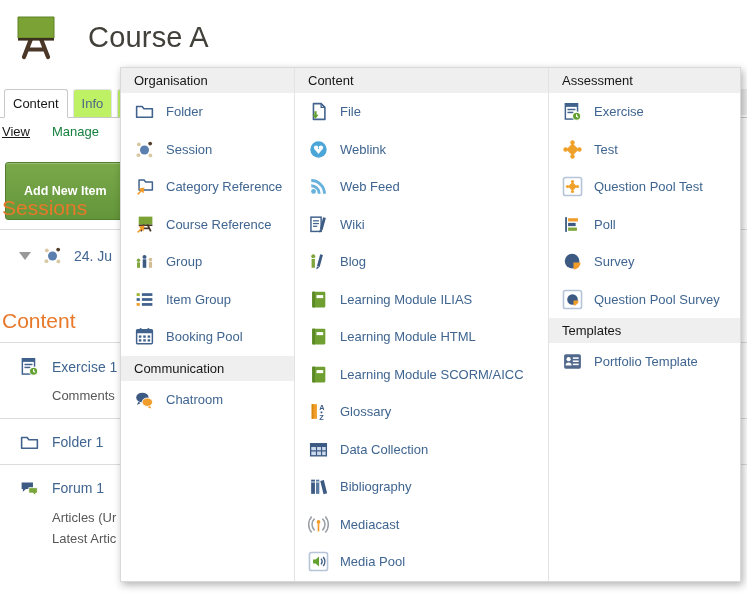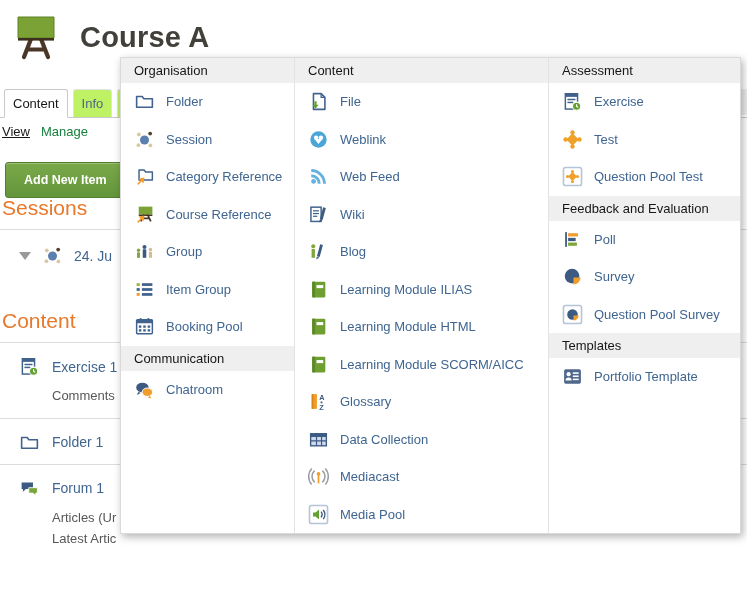--- a/index.html
+++ b/index.html
@@ -3,59 +3,59 @@
 <meta charset="utf-8">
 <style>
   html,body{margin:0;padding:0}
   body{
     width:747px;height:598px;overflow:hidden;position:relative;
     background:#ffffff;font-family:"Liberation Sans",sans-serif;
     -webkit-font-smoothing:antialiased;
   }
   
   .hdr{display:flex;align-items:center;gap:13px;padding:8px 0 0 13px;height:58px}
-  .hdr h1{font-size:29px;font-weight:700;color:#42403a;margin:8px;letter-spacing:.2px}
+  .hdr h1{font-size:29px;font-weight:400;color:#42403a;margin:16px;letter-spacing:.2px}
   
   .tabs{position:absolute;top:90px;left:0;right:0;height:28px;
         border-bottom:1px solid #c9c9c9;display:flex;align-items:flex-end;
         padding-left:4px;gap:5px;box-sizing:border-box}
   .tab{font-size:13px;height:27px;line-height:27px;padding:0 8px;border-radius:3px 3px 0 0;
        color:#4c6586;background:#bef264;border:1px solid #e2e2e2;border-bottom:none;cursor:pointer;white-space:nowrap}
   .tab.active{background:#fff;border:1px solid #c9c9c9;border-bottom:1px solid #fff;
        color:#161616;margin-bottom:-1px}
   
-  .subtabs{position:absolute;top:124px;left:2px;display:flex;gap:11px;font-size:13px}
+  .subtabs{position:absolute;top:124px;left:2px;display:flex;gap:22px;font-size:13px}
   .subtab{color:#15803d;cursor:pointer}
   .subtab.active{color:#161616;text-decoration:underline}
   
   .toolbar{position:absolute;top:162px;left:5px}
   .btn-green{
     background:linear-gradient(#7aa94a,#63953a);
     border:1px solid #527e2d;border-radius:3px;color:#fff;
     font-family:"Liberation Sans",sans-serif;
-    font-weight:bold;font-size:12.5px;padding:10px 18px;cursor:pointer;
+    font-weight:bold;font-size:12.5px;padding:21px 18px;cursor:pointer;
     box-shadow:inset 0 1px 0 rgba(255,255,255,.25);
   }
   
   .page{position:absolute;top:196px;left:0;right:0}
   .sec-h{color:#e8782a;font-size:21px;font-weight:400;margin:0 0 9px 2px}
   .sec-h.second{margin-top:31px}
   .hrule{border:none;border-top:1px solid #dcdcdc;margin:0;width:100%}
   .srow{display:flex;align-items:center;gap:11px;padding:15px 0 12px 19px;cursor:pointer}
   .caret{width:0;height:0;border-left:6px solid transparent;border-right:6px solid transparent;
          border-top:8px solid #999;flex:none}
   .rlabel{color:#3f6590;font-size:14px}
   .irow{padding:13px 0 11px 19px}
   .irow .head{display:flex;align-items:center;gap:12px;cursor:pointer}
   .sub{margin:9px 0 0 33px;color:#575757;font-size:13px;line-height:1.6;white-space:nowrap}
   .micon,.ricon{flex:none}
   
   .right-strip{position:absolute;top:89px;right:0;left:600px;height:26px;background:#ededed;z-index:1}
   
-  .dropdown{position:absolute;left:120px;top:57px;display:flex;background:#fff;
+  .dropdown{position:absolute;left:120px;top:67px;display:flex;background:#fff;
             border:1px solid #d9d9d9;box-shadow:2px 3px 8px rgba(0,0,0,.30);z-index:10}
   .col{background:#fff}
   .col + .col{border-left:1px solid #e3e3e3}
   .col.c0{width:173px}.col.c1{width:253px}.col.c2{width:191px}
   .mheader{background:#efefef;height:25px;line-height:25px;padding-left:13px;
            font-size:13px;color:#161616;white-space:nowrap}
   .mitem{height:37.5px;display:flex;align-items:center;gap:11px;padding-left:13px;
          font-size:13px;color:#3f6590;cursor:pointer;white-space:nowrap}
 </style>
 </head>
@@ -315,20 +315,30 @@
       <div class="mitem">
         <svg class="micon" width="21" height="21" viewBox="0 0 20 20">
           <rect x="2.5" y="4.5" width="15" height="11.5" fill="#cdd9ec" stroke="#3c5a82" stroke-width="1.3"></rect>
           <rect x="2.5" y="4.5" width="15" height="3.1" fill="#3c5a82"></rect>
           <path d="M2.5 11.3 h15 M8.1 4.5 v11.5 M12.9 4.5 v11.5" stroke="#3c5a82" stroke-width="1.1" fill="none"></path>
         </svg>
         <span>Data Collection</span>
       </div>
       <div class="mitem">
         <svg class="micon" width="21" height="21" viewBox="0 0 20 20">
+          <rect x="3" y="3.5" width="3.6" height="13.5" fill="#3c5a82"></rect>
+          <rect x="7.6" y="3.5" width="3.2" height="13.5" fill="#5b7aa2"></rect>
+          <path d="M11.7 4.7 l3.4 -.9 3.1 12.7 -3.4 .9 z" fill="#3c5a82"></path>
+          <rect x="3" y="5.2" width="3.6" height="1" fill="#fff" opacity=".85"></rect>
+          <rect x="7.6" y="5.2" width="3.2" height="1" fill="#fff" opacity=".85"></rect>
+        </svg>
+        <span>Bibliography</span>
+      </div>
+      <div class="mitem">
+        <svg class="micon" width="21" height="21" viewBox="0 0 20 20">
           <path d="M6.3 4.4 a7.6 7.6 0 0 0 0 11.2 M3.5 2.3 a11.8 11.8 0 0 0 0 15.4" stroke="#9aa0a6" stroke-width="1.5" fill="none"></path>
           <path d="M13.7 4.4 a7.6 7.6 0 0 1 0 11.2 M16.5 2.3 a11.8 11.8 0 0 1 0 15.4" stroke="#9aa0a6" stroke-width="1.5" fill="none"></path>
           <circle cx="10" cy="7.6" r="1.8" fill="#f09d2c"></circle>
           <rect x="9.2" y="9" width="1.6" height="7.6" fill="#f09d2c"></rect>
         </svg>
         <span>Mediacast</span>
       </div>
       <div class="mitem">
         <svg class="micon" width="21" height="21" viewBox="0 0 20 20">
           <rect x="1.4" y="1.4" width="17.2" height="17.2" rx="2" fill="#fff" stroke="#b5c4d8" stroke-width="1.5"></rect>
@@ -371,21 +381,20 @@
               <rect x="5.8" y="5.8" width="8.4" height="8.4" transform="rotate(45 10 10)"></rect>
               <circle cx="10" cy="3.4" r="2.1"></circle>
               <circle cx="16.6" cy="10" r="2.1"></circle>
               <circle cx="10" cy="16.6" r="2.1"></circle>
               <circle cx="3.4" cy="10" r="2.1"></circle>
             </g>
           </g>
         </svg>
         <span>Question Pool Test</span>
       </div>
-      <div class="mheader">Feedback and Evaluation</div>
       <div class="mitem">
         <svg class="micon" width="21" height="21" viewBox="0 0 20 20">
           <rect x="3" y="3" width="1.7" height="14" fill="#3c5a82"></rect>
           <rect x="5.8" y="4" width="9.4" height="3.1" fill="#f09d2c"></rect>
           <rect x="5.8" y="8.45" width="7.2" height="3.1" fill="#3c5a82"></rect>
           <rect x="5.8" y="12.9" width="8.4" height="3.1" fill="#7fa63c"></rect>
         </svg>
         <span>Poll</span>
       </div>
       <div class="mitem">

